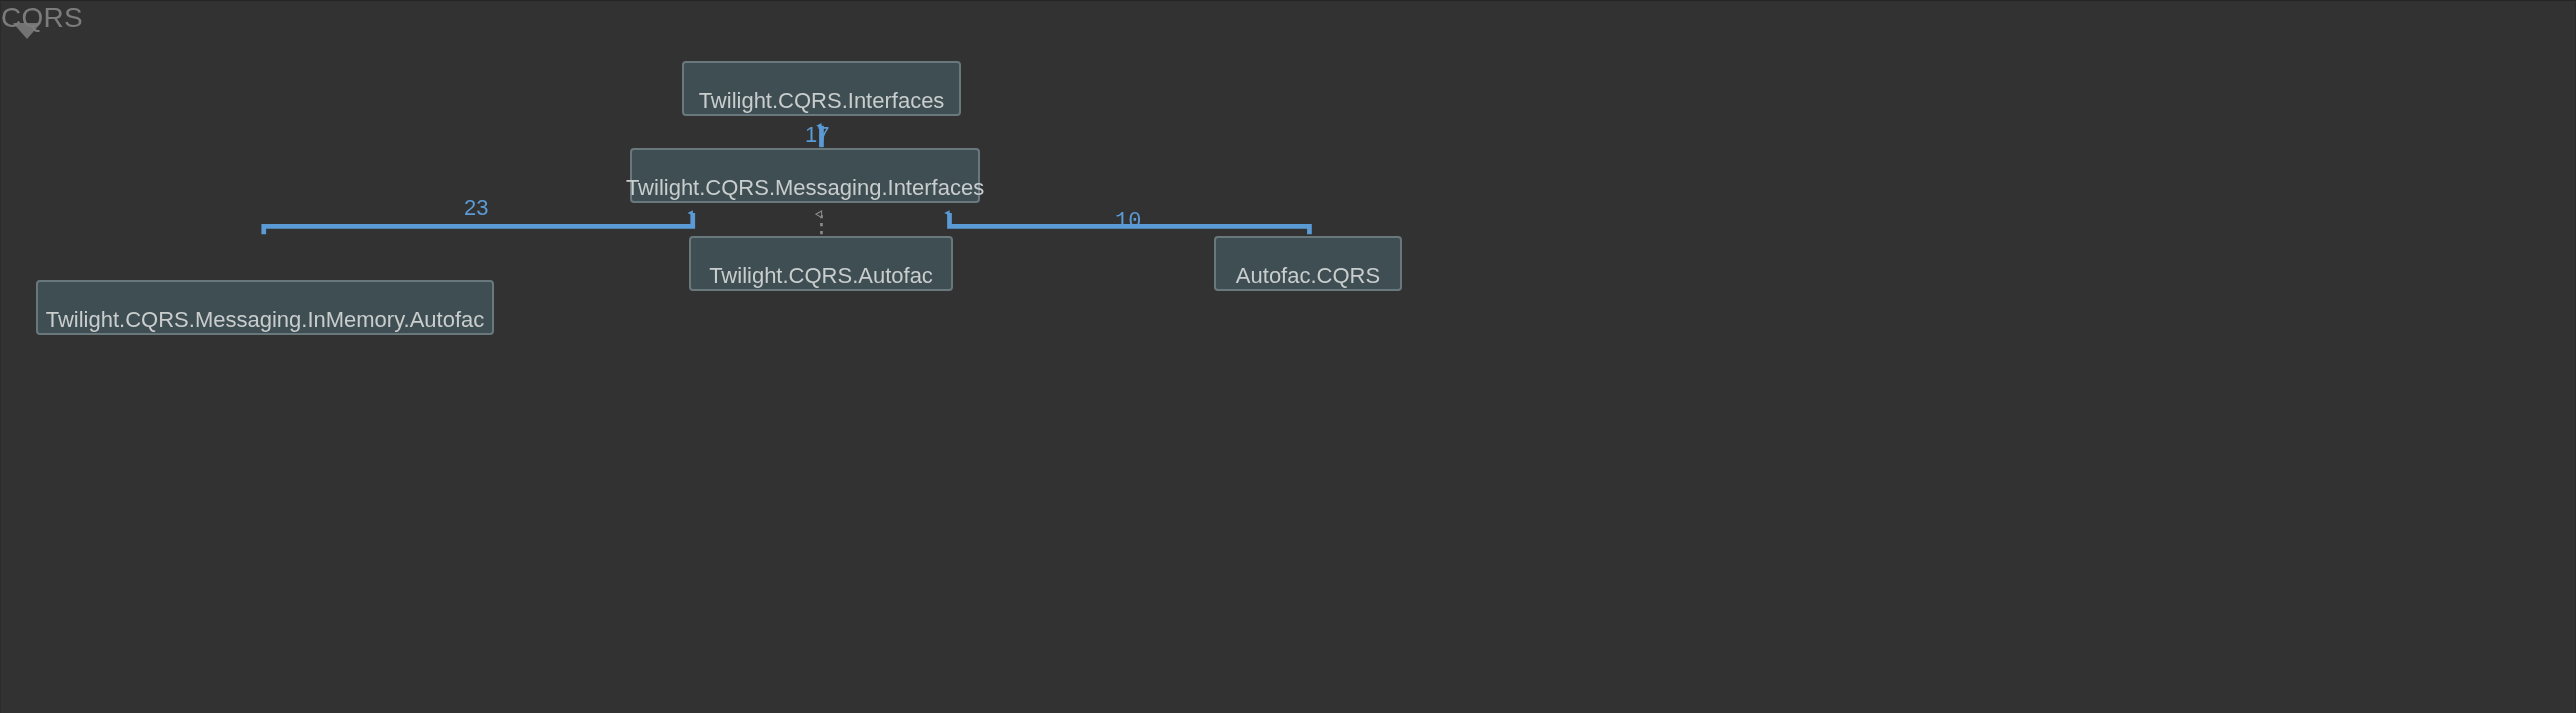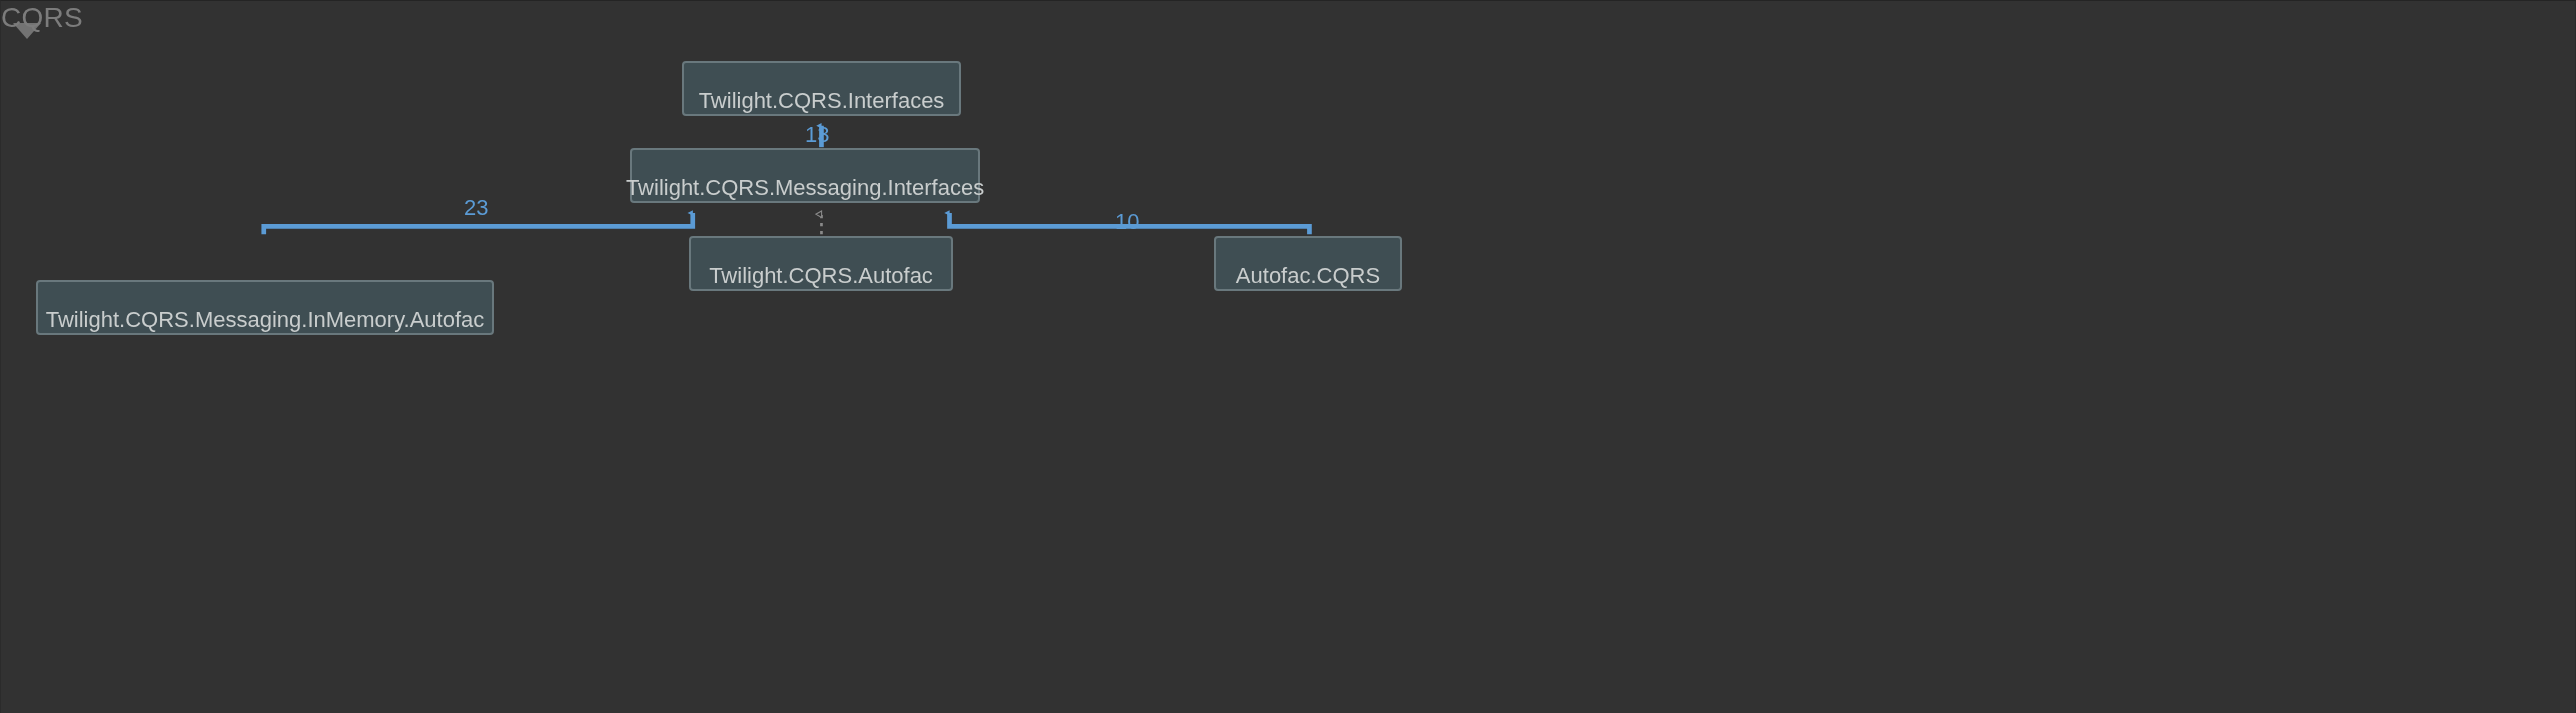--- a/index.html
+++ b/index.html
@@ -135,20 +135,20 @@
   </div>
 
   <div class="node" style="left:688px; top:235px; width:264px; height:55px;">
     <span>Twilight.CQRS.Autofac</span>
   </div>
 
   <div class="node" style="left:1213px; top:235px; width:188px; height:55px;">
     <span>Autofac.CQRS</span>
   </div>
 
-  <div class="edge-label" style="left:804px; top:121px;">13</div>
+  <div class="edge-label" style="left:804px; top:121px;">17</div>
 
   <div class="edge-label" style="left:463px;  top:194px;">23</div>
 
-  <div class="edge-label" style="left:1114px; top:208px;">10</div>
+  <div class="edge-label" style="left:1114px; top:208px;font-family:Liberation Mono, monospace;">10</div>
 
 </div>
 
 
 </body></html>

